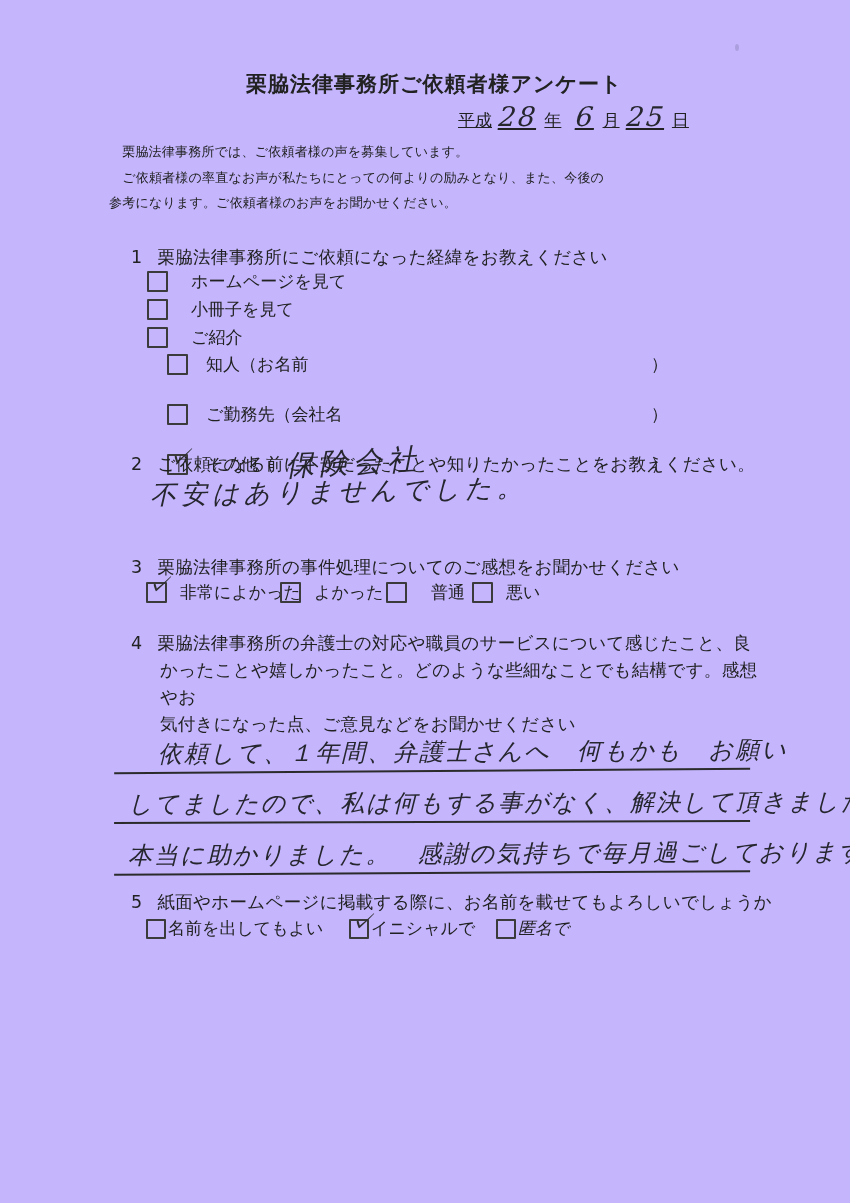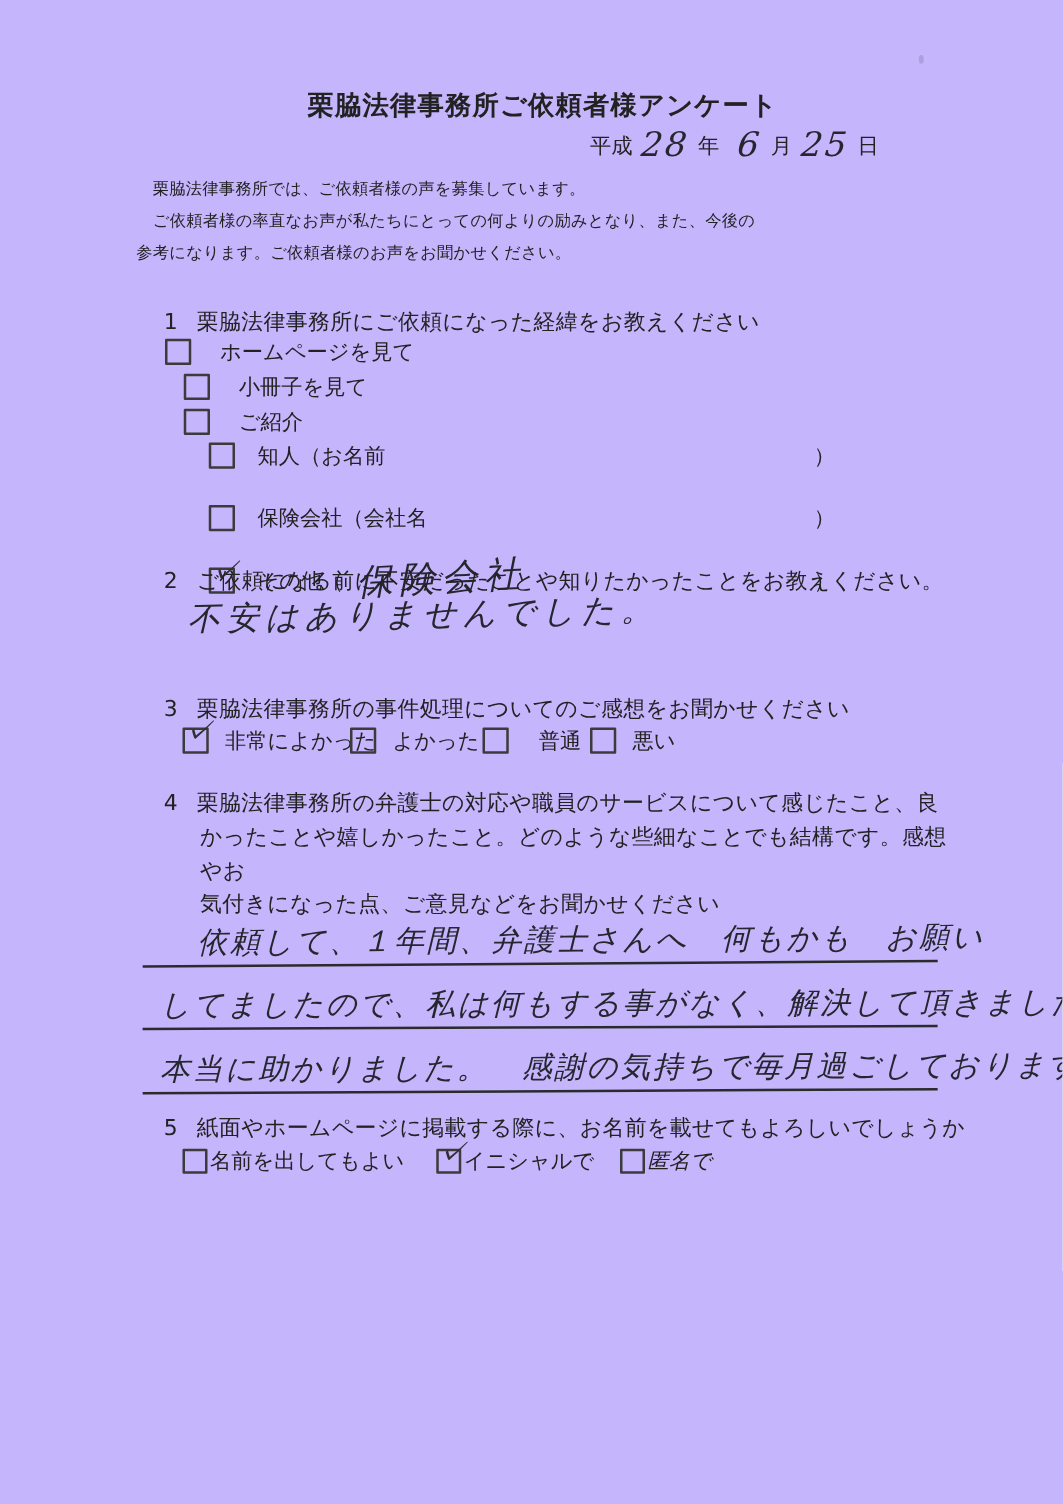--- a/index.html
+++ b/index.html
@@ -15,23 +15,24 @@
   .abs{position:absolute;}
   .doc-title{
     left:246px;top:70px;
     font-size:21px;font-weight:700;letter-spacing:1px;
   }
   .scan-dot{
     left:735px;top:44px;width:4px;height:7px;
     background:rgba(0,0,0,0.12);border-radius:50%;
   }
   .date-line{
-    left:472px;top:101px;
-    display:flex;align-items:center;gap:7px;
+    left:458px;top:101px;
+    display:flex;align-items:flex-end;gap:7px;
     font-size:17px;
+    text-decoration:underline;
   }
   .hw{
     font-family:"DejaVu Serif", serif;
     font-style:italic;
     color:#26262e;
   }
   .date-line .hw{font-size:27px;transform:skewX(-6deg);letter-spacing:2px;}
   .intro{
     left:109px;top:139px;width:648px;
     font-size:13px;line-height:25.5px;letter-spacing:0.2px;
@@ -110,41 +111,41 @@
     <div>　栗脇法律事務所では、ご依頼者様の声を募集しています。</div>
     <div>　ご依頼者様の率直なお声が私たちにとっての何よりの励みとなり、また、今後の</div>
     <div>参考になります。ご依頼者様のお声をお聞かせください。</div>
   </div>
 
   <div class="abs q-heading" style="left:131px;top:245px;">
     <span class="num">1</span>
     <span>栗脇法律事務所にご依頼になった経緯をお教えください</span>
   </div>
 
-  <div class="abs opt-row" style="left:132px;top:270px;">
+  <div class="abs opt-row" style="left:147px;top:270px;">
     <span class="cb"></span>
     <span>ホームページを見て</span>
   </div>
   <div class="abs opt-row" style="left:147px;top:298px;text-align:center;">
     <span class="cb"></span>
     <span>小冊子を見て</span>
   </div>
   <div class="abs opt-row" style="left:147px;top:326px;">
     <span class="cb"></span>
     <span>ご紹介</span>
   </div>
 
   <div class="abs opt-row opt-row-paren" style="left:167px;top:353px;gap:18px;">
     <span class="cb"></span>
     <span>知人（お名前</span>
     <span class="paren-close">）</span>
   </div>
   <div class="abs opt-row opt-row-paren" style="left:167px;top:380px;gap:18px;">
     <span class="cb"></span>
-    <span>保険会社（会社名</span>
+    <span>ご勤務先（会社名</span>
     <span class="paren-close">）</span>
   </div>
   <div class="abs opt-row opt-row-paren" style="left:167px;top:407px;gap:18px;">
     <span class="cb checked">
         <span class="tick">✓</span>
       </span>
     <span>その他（</span>
     <span class="hw hw-inline">保険会社</span>
     <span class="paren-close">）</span>
   </div>

